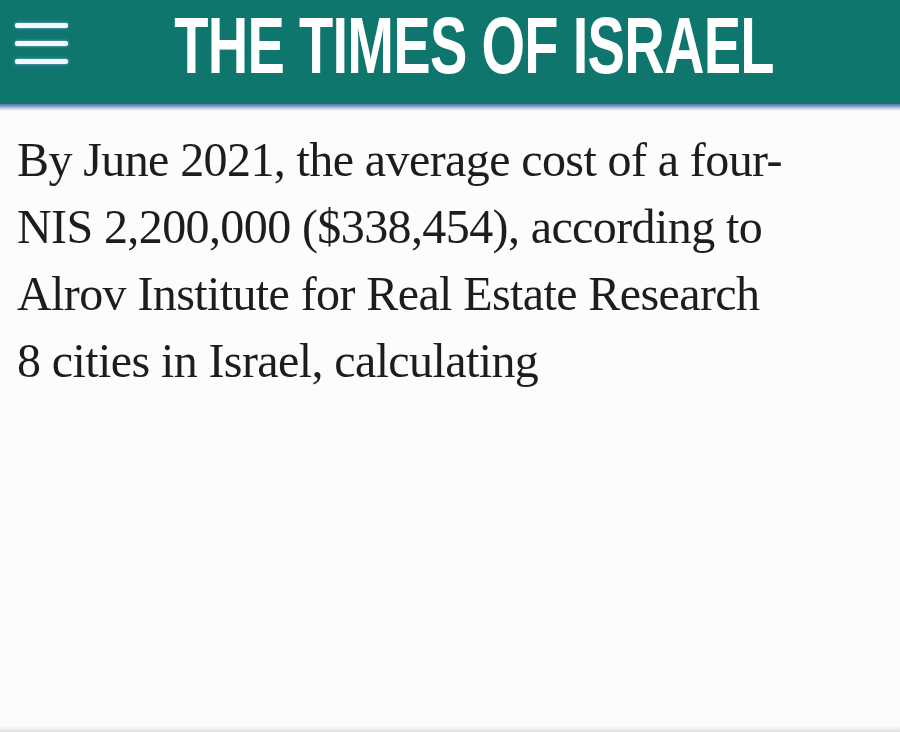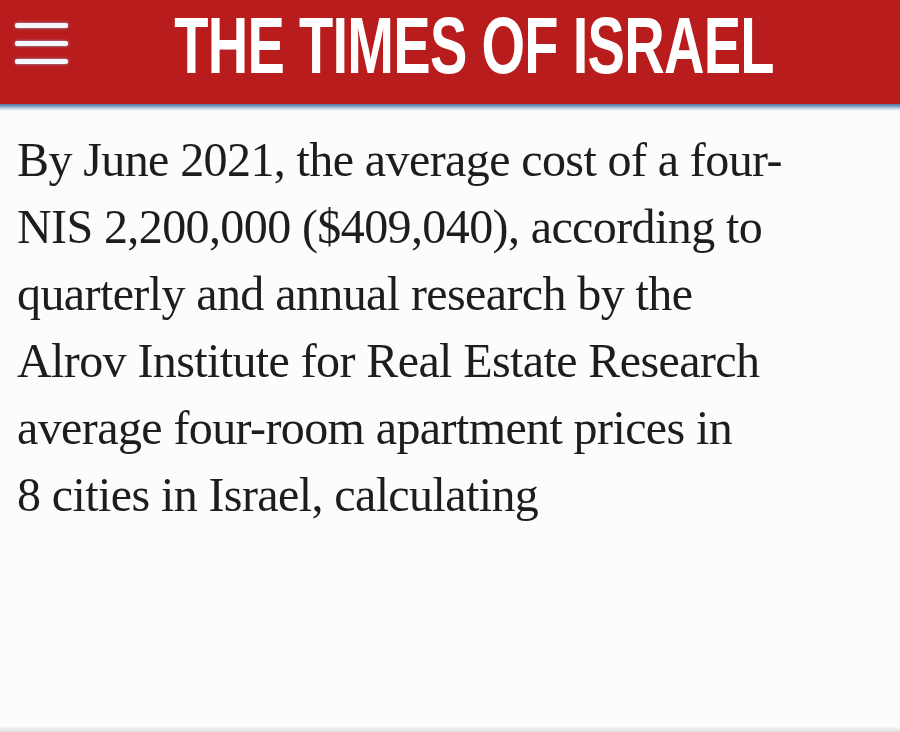--- a/index.html
+++ b/index.html
@@ -12,21 +12,21 @@
   .app {
     position: relative;
     width: 900px;
     height: 732px;
     font-family: "Liberation Serif", "DejaVu Serif", serif;
   }
   
   .header {
     position: relative;
     height: 104px;
-    background: #b91c1c;
+    background: #0f766e;
   }
   .header-edge {
     height: 7px;
     background: linear-gradient(to bottom, #4d77a4 0%, #87a3c4 35%, #c7d4e4 65%, #fcfcfc 100%);
   }
   .menu-button {
     position: absolute;
     left: 15px;
     top: 23px;
     width: 53px;
@@ -100,22 +100,20 @@
       <span class="bar"></span>
     </button>
     <div class="logo-wrap">
       <span class="logo">THE TIMES OF ISRAEL</span>
     </div>
   </header>
   <div class="header-edge"></div>
 
   <main class="article">
     <div class="line">By June 2021, the average cost of a four-</div>
-    <div class="line">NIS 2,200,000 ($409,040), according to</div>
-    <div class="line">quarterly and annual research by the</div>
+    <div class="line">NIS 2,200,000 ($338,454), according to</div>
     <div class="line">Alrov Institute for Real Estate Research</div>
-    <div class="line">average four-room apartment prices in</div>
     <div class="line">8 cities in Israel, calculating</div>
   </main>
 
   <div class="bottom-fade"></div>
 
 </div>
 
 </body></html>

